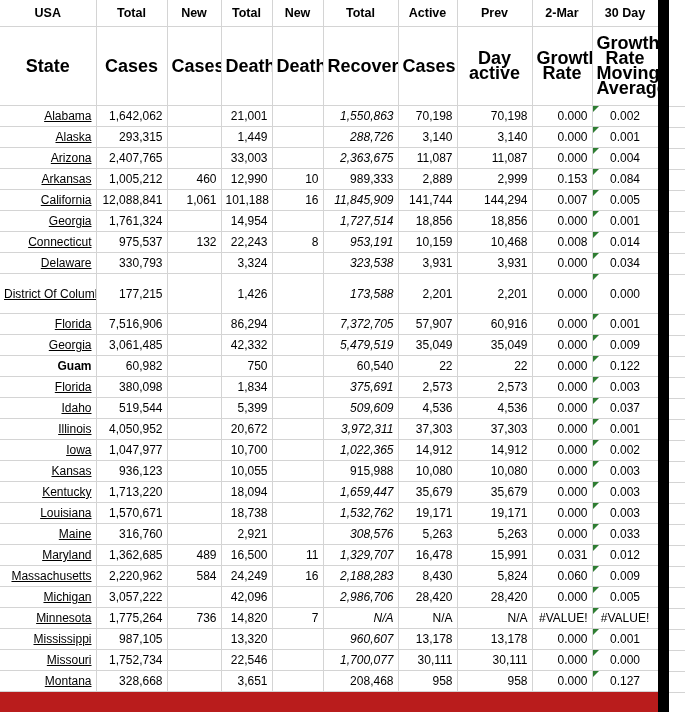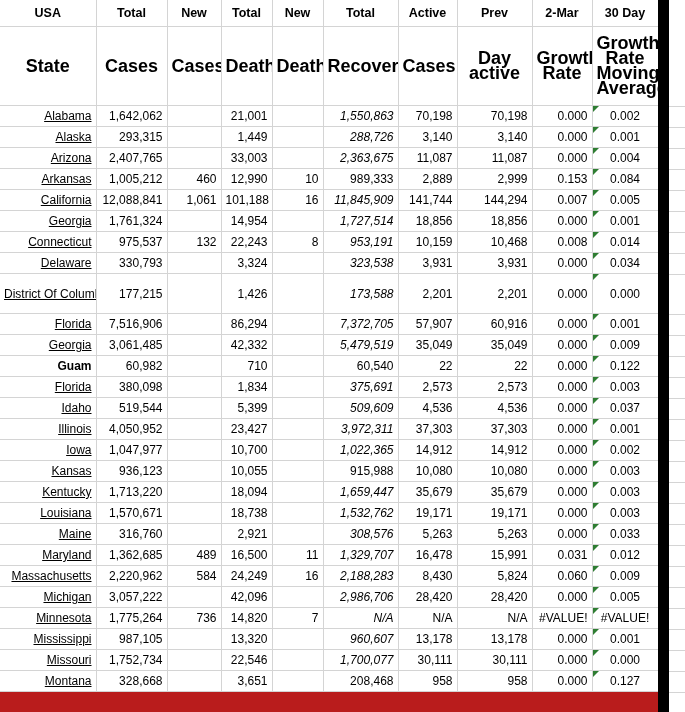--- a/index.html
+++ b/index.html
@@ -309,21 +309,21 @@
           <td class="num ital">5,479,519</td>
           <td class="num">35,049</td>
           <td class="num">35,049</td>
           <td class="num plain">0.000</td>
           <td class="num plain cmt">0.009</td>
         </tr>
         <tr class="drow">
           <td class="state"><span class="nolnk">Guam</span></td>
           <td class="num">60,982</td>
           <td class="num"></td>
-          <td class="num">710</td>
+          <td class="num">750</td>
           <td class="num"></td>
           <td class="num">60,540</td>
           <td class="num">22</td>
           <td class="num">22</td>
           <td class="num plain">0.000</td>
           <td class="num plain cmt">0.122</td>
         </tr>
         <tr class="drow">
           <td class="state"><span class="lnk">Florida</span></td>
           <td class="num">380,098</td>
@@ -345,21 +345,21 @@
           <td class="num ital">509,609</td>
           <td class="num">4,536</td>
           <td class="num">4,536</td>
           <td class="num plain">0.000</td>
           <td class="num plain cmt">0.037</td>
         </tr>
         <tr class="drow">
           <td class="state"><span class="lnk">Illinois</span></td>
           <td class="num">4,050,952</td>
           <td class="num"></td>
-          <td class="num">23,427</td>
+          <td class="num">20,672</td>
           <td class="num"></td>
           <td class="num ital">3,972,311</td>
           <td class="num">37,303</td>
           <td class="num">37,303</td>
           <td class="num plain">0.000</td>
           <td class="num plain cmt">0.001</td>
         </tr>
         <tr class="drow">
           <td class="state"><span class="lnk">Iowa</span></td>
           <td class="num">1,047,977</td>

